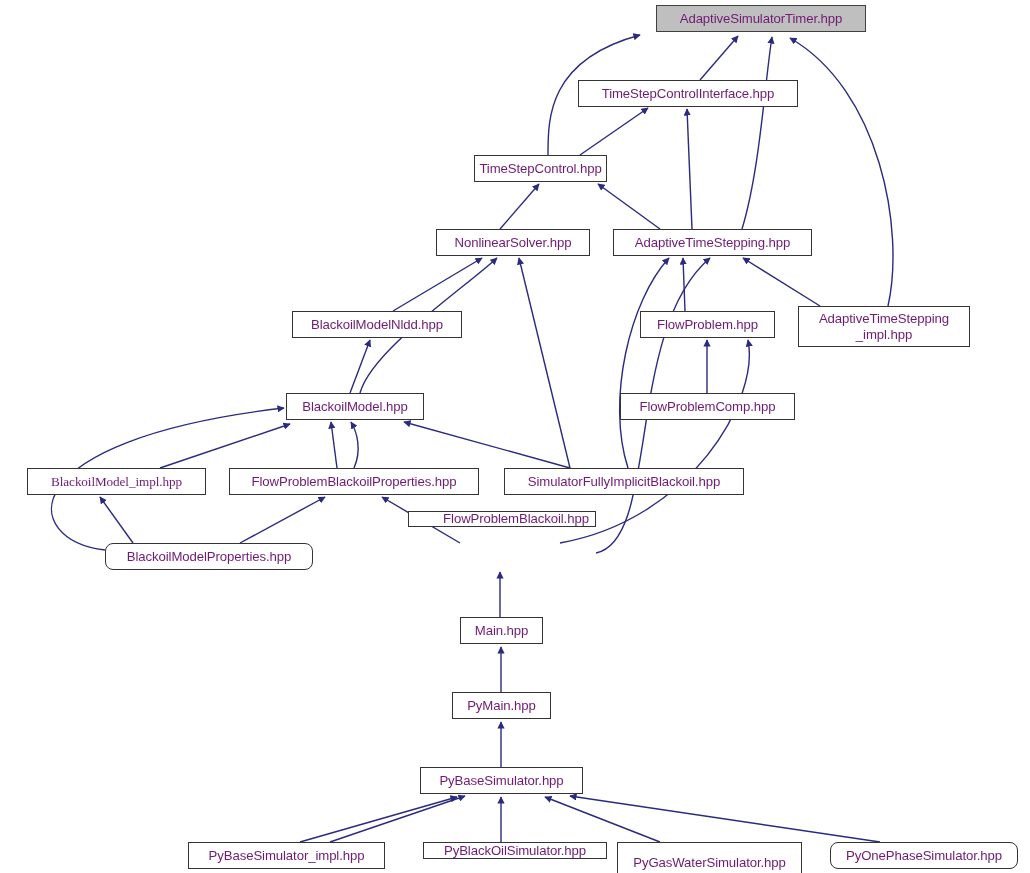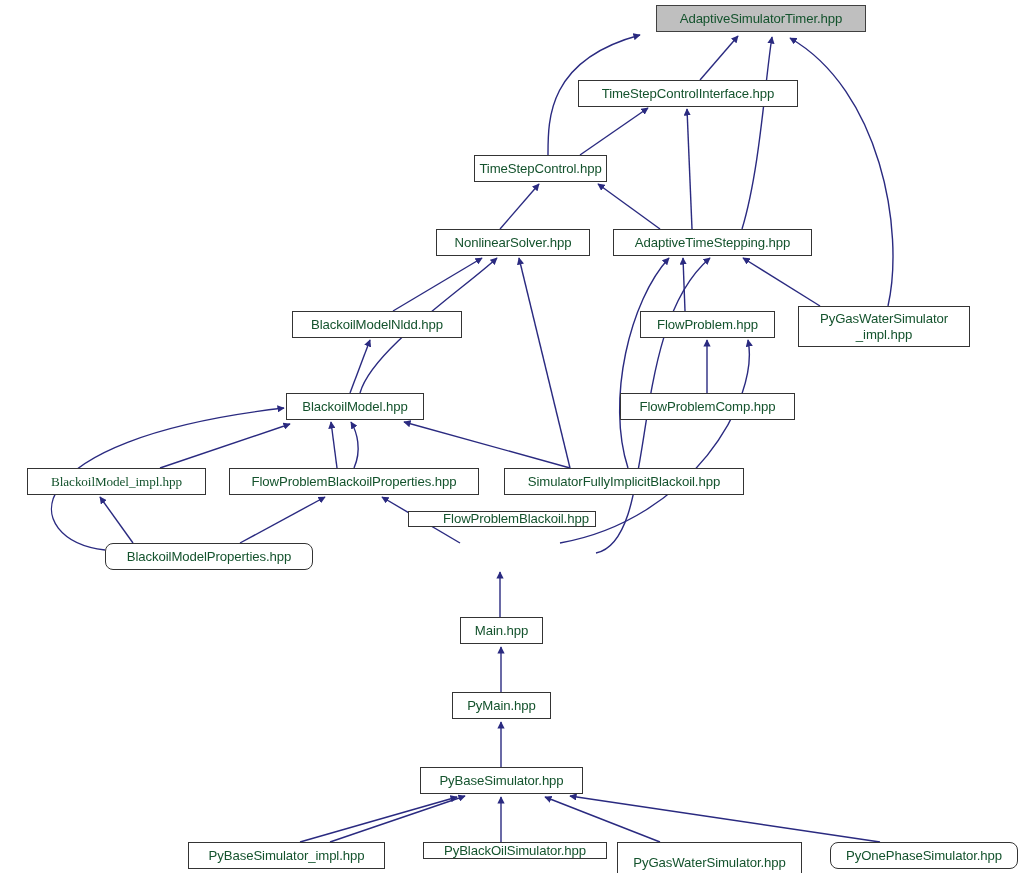--- a/index.html
+++ b/index.html
@@ -22,21 +22,21 @@
     top: 0;
     width: 1030px;
     height: 873px;
     pointer-events: none;
   }
   .node {
     position: absolute;
     box-sizing: border-box;
     border: 1px solid #343434;
     background: #ffffff;
-    color: #14532d;
+    color: #701a75;
     font-size: 13.2px;
     line-height: 1.16;
     text-align: center;
     display: flex;
     align-items: center;
     justify-content: center;
     white-space: pre;
     letter-spacing: -0.1px;
     z-index: 2;
     cursor: pointer;
@@ -97,21 +97,21 @@
         <path d="M 660,842 L 545,797" fill="none" stroke="#2a2a80" stroke-width="1.4" marker-end="url(#arrow)"></path>
         <path d="M 880,842 L 570,796" fill="none" stroke="#2a2a80" stroke-width="1.4" marker-end="url(#arrow)"></path>
       </g>
   </svg>
   <div id="node-layer">
       <div class="node root" style="left: 656px; top: 5px; width: 210px; height: 27px;"><span class="label">AdaptiveSimulatorTimer.hpp</span></div>
       <div class="node" style="left: 578px; top: 80px; width: 220px; height: 27px;"><span class="label">TimeStepControlInterface.hpp</span></div>
       <div class="node" style="left: 474px; top: 155px; width: 133px; height: 27px;"><span class="label">TimeStepControl.hpp</span></div>
       <div class="node" style="left: 436px; top: 229px; width: 154px; height: 27px;"><span class="label">NonlinearSolver.hpp</span></div>
       <div class="node" style="left: 613px; top: 229px; width: 199px; height: 27px;"><span class="label">AdaptiveTimeStepping.hpp</span></div>
-      <div class="node" style="left: 798px; top: 306px; width: 172px; height: 41px;"><span class="label">PyGasWaterSimulator
+      <div class="node" style="left: 798px; top: 306px; width: 172px; height: 41px;"><span class="label">AdaptiveTimeStepping
 _impl.hpp</span></div>
       <div class="node" style="left: 292px; top: 311px; width: 170px; height: 27px;"><span class="label">BlackoilModelNldd.hpp</span></div>
       <div class="node" style="left: 640px; top: 311px; width: 135px; height: 27px;"><span class="label">FlowProblem.hpp</span></div>
       <div class="node" style="left: 286px; top: 393px; width: 138px; height: 27px;"><span class="label">BlackoilModel.hpp</span></div>
       <div class="node" style="left: 620px; top: 393px; width: 175px; height: 27px;"><span class="label">FlowProblemComp.hpp</span></div>
       <div class="node" style="left: 27px; top: 468px; width: 179px; height: 27px; font-family: Liberation Serif, serif;"><span class="label">BlackoilModel_impl.hpp</span></div>
       <div class="node" style="left: 229px; top: 468px; width: 250px; height: 27px;"><span class="label">FlowProblemBlackoilProperties.hpp</span></div>
       <div class="node" style="left: 504px; top: 468px; width: 240px; height: 27px;"><span class="label">SimulatorFullyImplicitBlackoil.hpp</span></div>
       <div class="node" style="left: 105px; top: 543px; width: 208px; height: 27px; border-radius: 8px;"><span class="label">BlackoilModelProperties.hpp</span></div>
       <div class="node" style="left: 408px; top: 511px; width: 188px; height: 16px; padding-left: 28px;"><span class="label">FlowProblemBlackoil.hpp</span></div>

